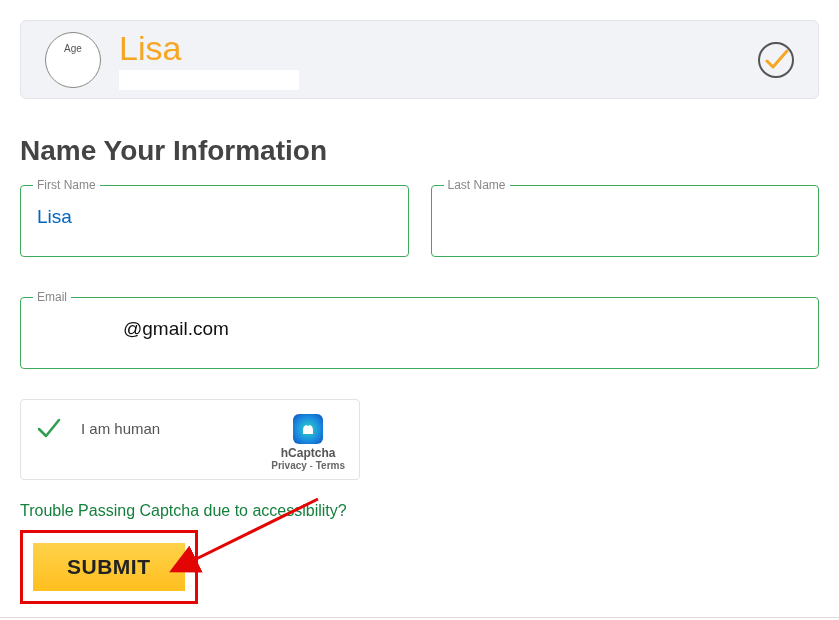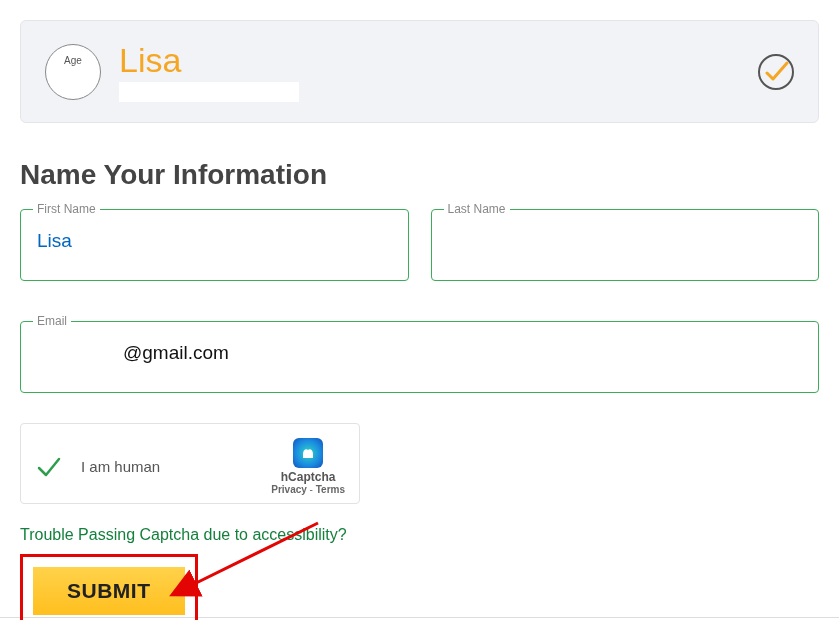--- a/index.html
+++ b/index.html
@@ -16,21 +16,21 @@
       padding: 20px 20px 0 20px;
       border-bottom: 1px solid #ddd;
       height: 618px;
     }
 
     
     .profile-card {
       background: #f2f3f6;
       border: 1px solid #e3e5ea;
       border-radius: 6px;
-      padding: 20px 24px;
+      padding: 8px 24px;
       display: flex;
       align-items: center;
       justify-content: space-between;
     }
     .profile-left {
       display: flex;
       align-items: center;
       gap: 18px;
     }
     .age-circle {
@@ -113,21 +113,21 @@
     }
 
     
     .captcha-wrap {
       margin-top: 30px;
       width: 340px;
       border: 1px solid #e2e2e2;
       border-radius: 4px;
       padding: 14px 14px 8px 14px;
       display: flex;
-      align-items: center;
+      align-items: flex-start;
       justify-content: space-between;
     }
     .captcha-left {
       display: flex;
       align-items: center;
       gap: 18px;
     }
     .captcha-label {
       font-size: 15px;
       color: #555;

